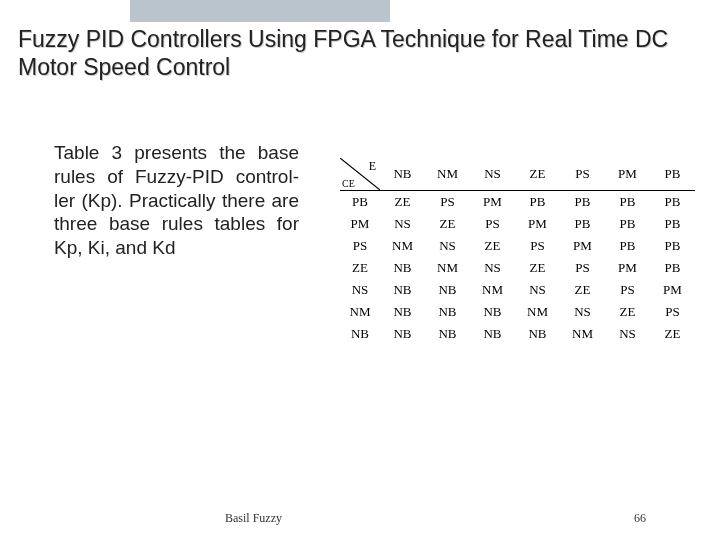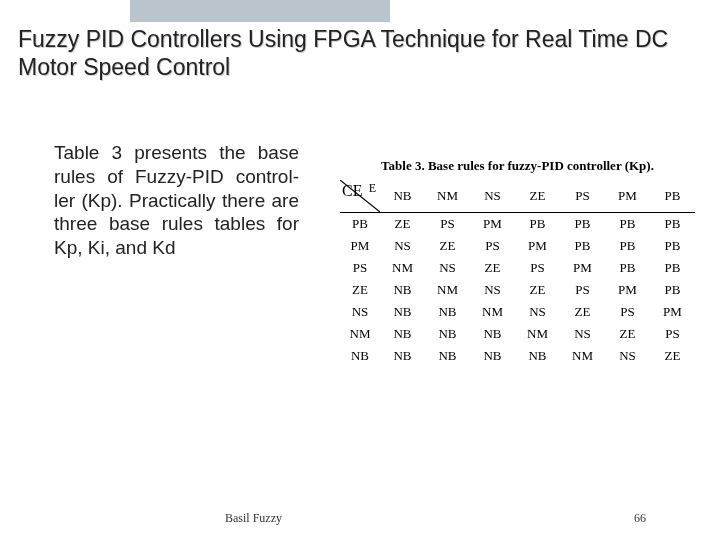--- a/index.html
+++ b/index.html
@@ -74,23 +74,23 @@
     height: 26px;
   }
   .diag .e-label {
     position: absolute;
     top: 1px;
     right: 4px;
     font-size: 12px;
   }
   .diag .ce-label {
     position: absolute;
-    bottom: 12px;
+    bottom: 1px;
     left: 2px;
-    font-size: 16px;
+    font-size: 10px;
     margin-top: 24px;
   }
   .diag svg {
     position: absolute;
     top: 0; left: 0;
     width: 100%; height: 100%;
   }
   .header-border-bottom {
     border-bottom: 1px solid #000;
   }
@@ -117,21 +117,20 @@
 </head>
 <body>
 
 <div class="topbar"></div>
 
 <div class="title">Fuzzy PID Controllers Using FPGA Technique for Real Time DC Motor Speed Control</div>
 
 <div class="body-text">Table 3 presents the base rules of Fuzzy-PID control-        ler      (Kp). Practically there are three base rules tables for Kp, Ki, and Kd</div>
 
 <div class="table-wrap">
-  <div class="table-caption">Table 3. Base rules for fuzzy-PID controller (Kp).</div>
   <table class="rules">
     <thead>
       <tr>
         <th class="diag header-border-bottom">
           <svg viewBox="0 0 40 26" preserveAspectRatio="none">
             <line x1="0" y1="0" x2="40" y2="26" stroke="#000" stroke-width="1"></line>
           </svg>
           <span class="e-label">E</span>
           <span class="ce-label">CE</span>
         </th>

